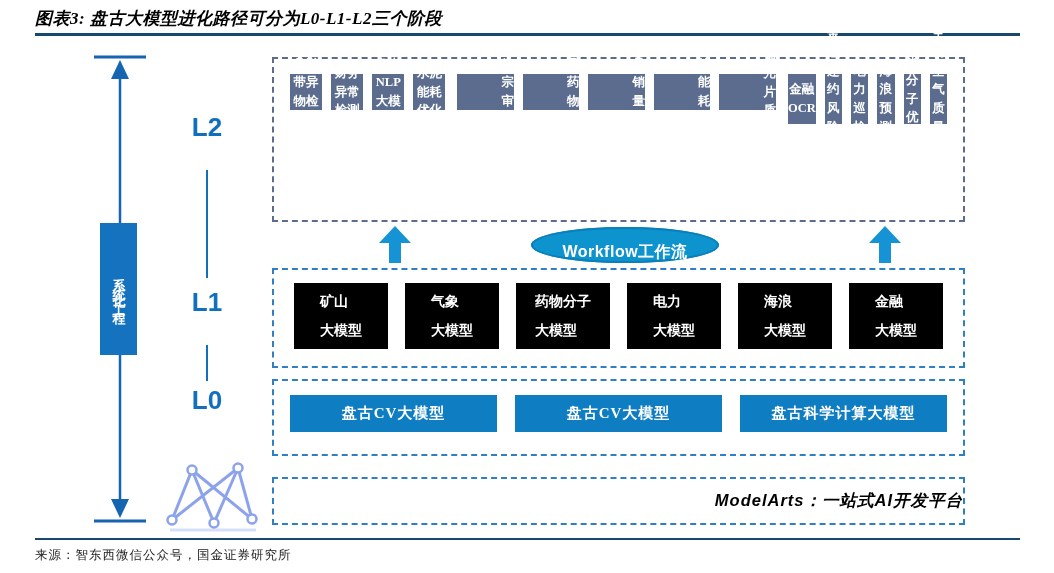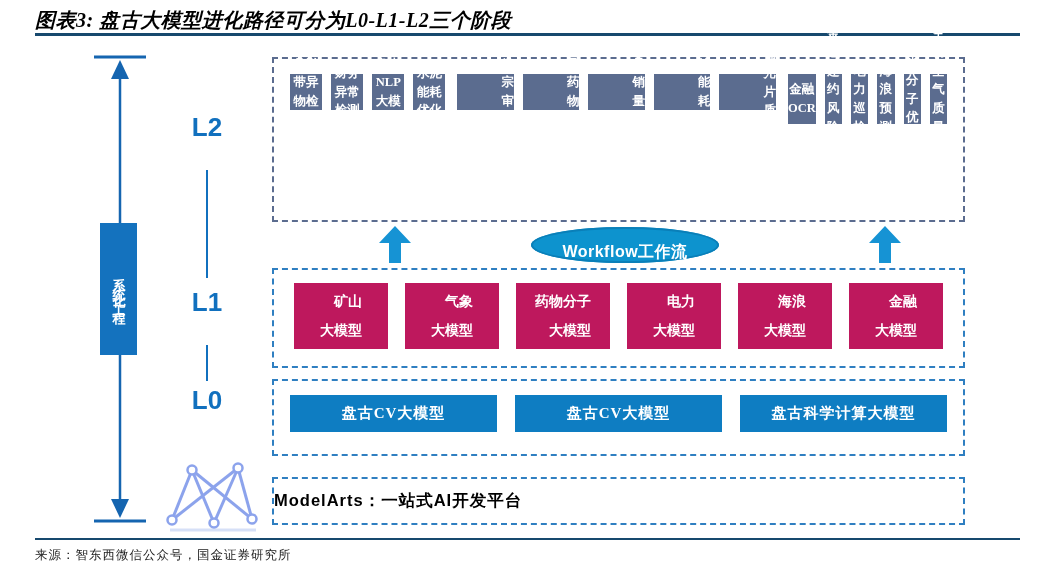--- a/index.html
+++ b/index.html
@@ -1,21 +1,21 @@
 <!DOCTYPE html>
 <html><head>
 <meta charset="utf-8">
 <style>
   html,body{margin:0;padding:0;background:#ffffff;}
   body{width:1054px;height:573px;position:relative;overflow:hidden;
        font-family:"Liberation Sans","DejaVu Sans",sans-serif;}
 
   
   .fig-title{position:absolute;left:35px;top:7px;font-family:"Liberation Serif","DejaVu Serif",serif;
-             font-size:20px;font-weight:bold;font-style:italic;color:#000;letter-spacing:.5px;}
+             font-size:17px;font-weight:bold;font-style:italic;color:#000;letter-spacing:.5px;}
   .title-rule{position:absolute;left:35px;top:33px;width:985px;height:3px;background:#17496E;}
 
   
   .footer-rule{position:absolute;left:35px;top:538px;width:985px;height:2px;background:#17496E;}
   .source-note{position:absolute;left:35px;top:547px;font-family:"Liberation Serif","DejaVu Serif",serif;
                font-size:12.5px;color:#222;letter-spacing:1px;}
 
   
   .axis-svg{position:absolute;left:88px;top:54px;}
   .axis-label-box{position:absolute;left:100px;top:223px;width:37px;height:132px;background:#1472BE;
@@ -28,30 +28,30 @@
   .lvl-l2{top:112px;} .lvl-l1{top:287px;} .lvl-l0{top:385px;}
   .lvl-connector{position:absolute;left:206px;width:2px;background:#1170BE;}
   .conn-1{top:170px;height:108px;} .conn-2{top:345px;height:36px;}
 
   
   .dashed{position:absolute;left:272px;width:693px;box-sizing:border-box;border:2px dashed #2F7FC1;background:#fff;}
   .l2-wrap{top:57px;height:165px;border-color:#5B6C8F;padding:15px 16px 10px 16px;
            display:flex;flex-direction:row;justify-content:space-between;gap:12px;}
   .l1-wrap{top:268px;height:100px;padding:13px 20px;display:flex;align-items:flex-start;justify-content:space-between;}
   .l0-wrap{top:379px;height:77px;padding:14px 16px;display:flex;justify-content:space-between;}
-  .ma-wrap{top:477px;height:48px;display:flex;align-items:center;justify-content:flex-start;}
+  .ma-wrap{top:477px;height:48px;display:flex;align-items:center;justify-content:flex-end;font-style:italic;}
 
   
   .grid-row{display:flex;gap:9px;}
   .sbox{flex:1;background:#5B6C8F;color:#fff;font-weight:bold;font-size:12.5px;
         display:flex;align-items:center;justify-content:center;text-align:center;
         white-space:pre-line;line-height:1.5;font-family:"Liberation Serif","DejaVu Serif",serif;}
   .row-a .sbox{height:36px;} .row-b .sbox{height:36px;padding-left:44px;} .row-c .sbox{height:50px;}
-  .bbox{width:94px;height:66px;background:#be185d;color:#fff;font-weight:bold;font-size:14px;
-        display:flex;align-items:center;justify-content:center;text-align:right;
+  .bbox{width:94px;height:66px;background:#000000;color:#fff;font-weight:bold;font-size:14px;
+        display:flex;align-items:center;justify-content:center;text-align:left;
         white-space:pre-line;line-height:2.1;font-family:"Liberation Serif","DejaVu Serif",serif;}
   .lbox{width:207px;height:37px;background:#0E7DC2;color:#fff;font-weight:bold;font-size:15px;
         display:flex;align-items:center;justify-content:center;font-family:"Liberation Serif","DejaVu Serif",serif;letter-spacing:1px;}
   .ma-text{font-size:16.5px;font-weight:bold;color:#000;letter-spacing:1px;}
 
   
   .workflow-ellipse{position:absolute;left:531px;top:227px;width:188px;height:36px;background:#0D93CE;
                     border-radius:50%;display:flex;align-items:flex-end;justify-content:center;
                     box-shadow:inset 0 0 0 2px #0A7FB8;}
   .workflow-ellipse span{color:#fff;font-weight:bold;font-size:16px;letter-spacing:.5px;}

